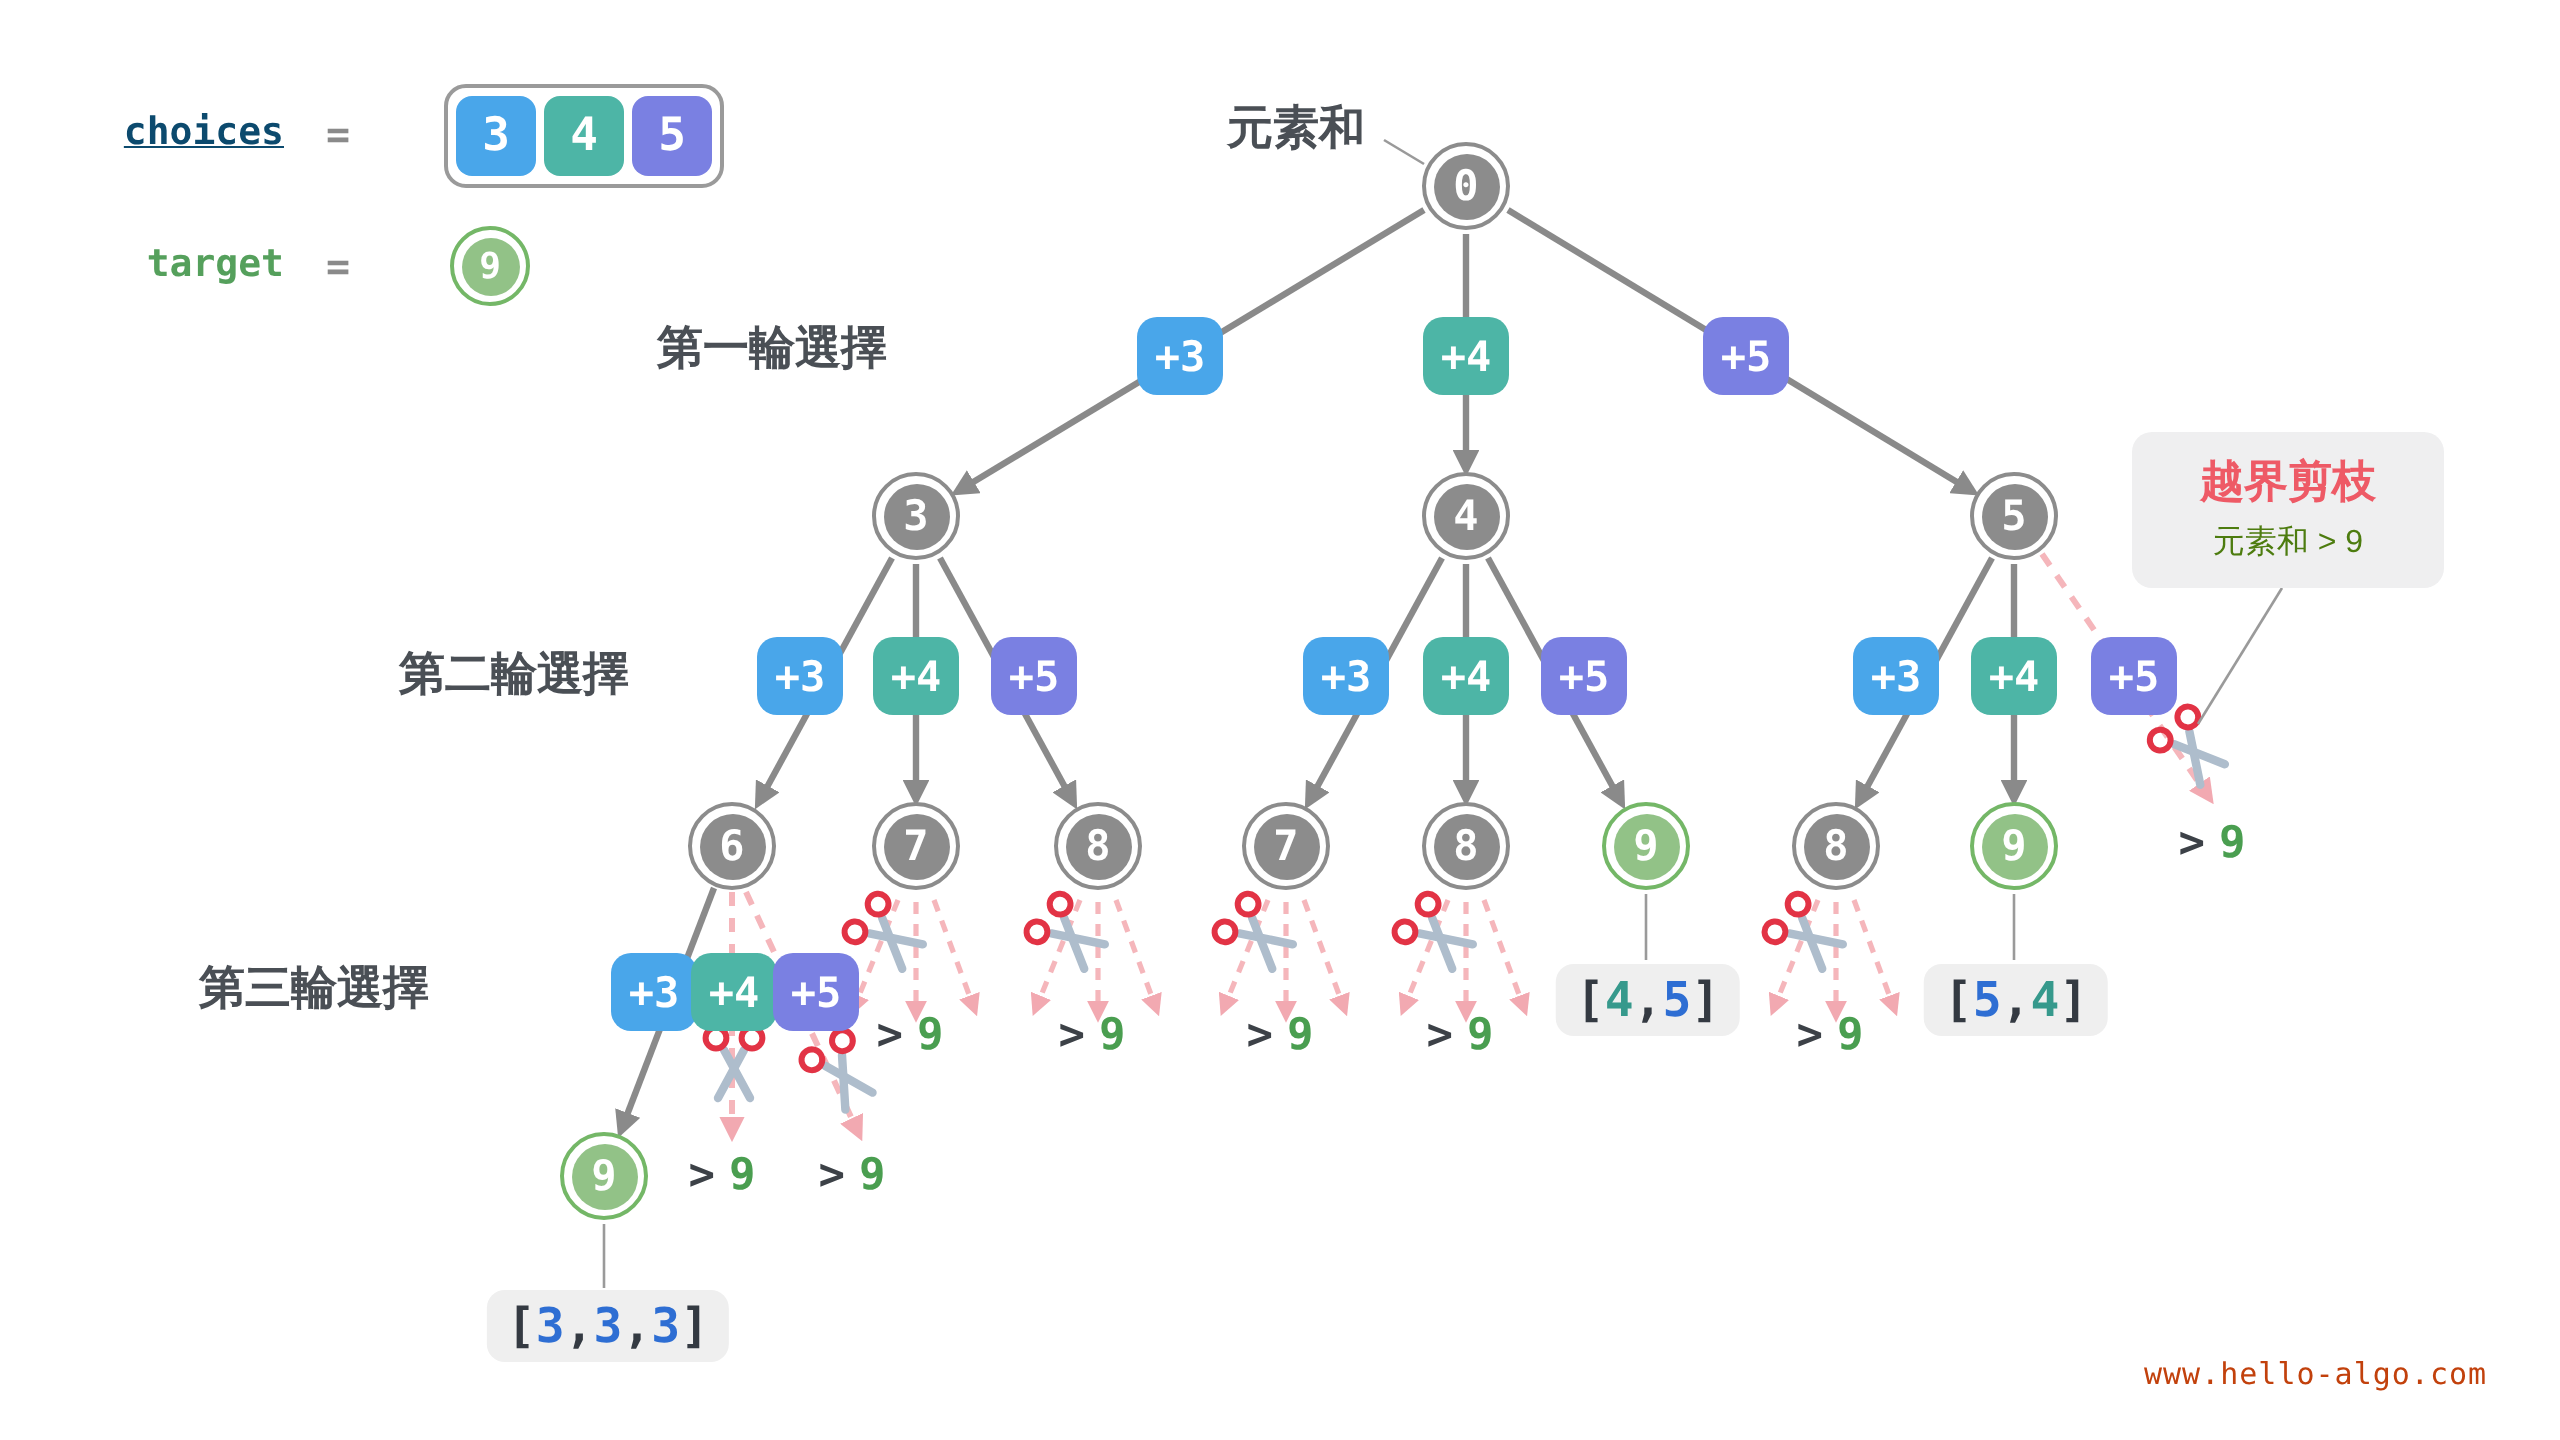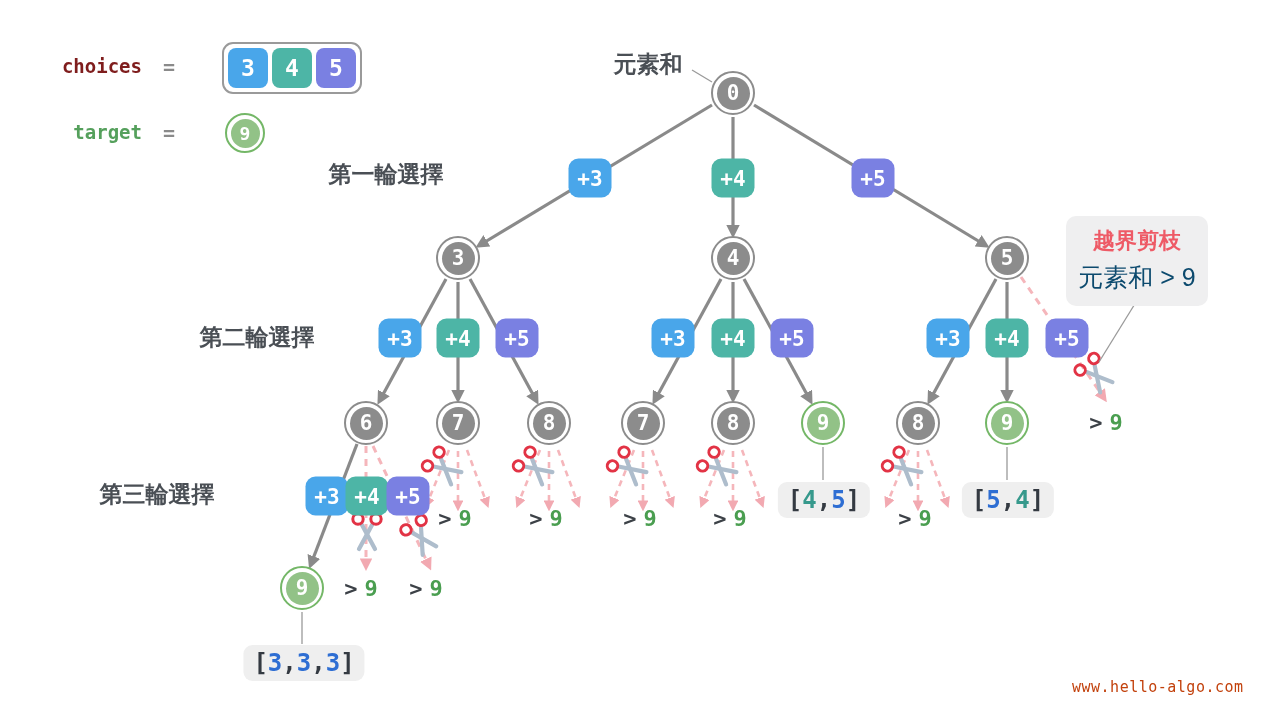--- a/index.html
+++ b/index.html
@@ -26,31 +26,31 @@
   
   .result{position:absolute;transform:translate(-50%,-50%);background:#efefef;border-radius:9px;
     padding:4px 10px;font:bold 24px "DejaVu Sans Mono",monospace;white-space:nowrap;text-align:right;}
   .tok-d{color:#343a42}.tok-b{color:#2e6ed3}.tok-t{color:#36998c}
 
   
   .round-label,.root-label{position:absolute;transform:translate(-50%,-50%);font-size:23px;font-weight:700;
     color:#4a4f55;white-space:nowrap;}
 
   
-  .annotation{position:absolute;left:1066px;top:216px;width:142px;background:#efeff0;border-radius:10px;
+  .annotation{position:absolute;left:1066px;top:216px;width:156px;background:#efeff0;border-radius:10px;
     padding:10px 0 12px;text-align:center;box-sizing:border-box;}
   .annotation-title{font-size:22px;font-weight:bold;color:#ee5a66;}
-  .annotation-body{font-size:25px;color:#0c4a6e;margin-top:5px;}
+  .annotation-body{font-size:16px;color:#4d7c0f;margin-top:5px;}
 
   .watermark{position:absolute;left:1072px;top:678px;font:15px "DejaVu Sans Mono",monospace;color:#c2410c;letter-spacing:.5px;}
 
   
   .legend-label{position:absolute;left:40px;width:102px;text-align:right;
     font:bold 19px "DejaVu Sans Mono",monospace;}
-  .legend-label.choices{top:55px;color:#7f1d1d;}
+  .legend-label.choices{top:55px;color:#0c4a6e;text-decoration:underline;}
   .legend-label.target{top:121px;color:#55a05c;}
   .legend-eq{position:absolute;left:158px;width:22px;text-align:center;color:#8a8a8a;
     font:bold 20px "DejaVu Sans Mono",monospace;}
   .eq1{top:55px}.eq2{top:121px}
   .choices-container{position:absolute;left:222px;top:42px;border:2px solid #9a9a9a;border-radius:11px;
     background:#fff;padding:4px;display:flex;gap:4px;}
   .choice-box{width:40px;height:40px;border-radius:8px;color:#fff;display:flex;align-items:center;justify-content:center;
     font:bold 23px "DejaVu Sans Mono",monospace;}
   .target-ring{position:absolute;left:225px;top:113px;width:40px;height:40px;border-radius:50%;
     border:2.5px solid #74b767;background:#fff;display:flex;align-items:center;justify-content:center;box-sizing:border-box;}

